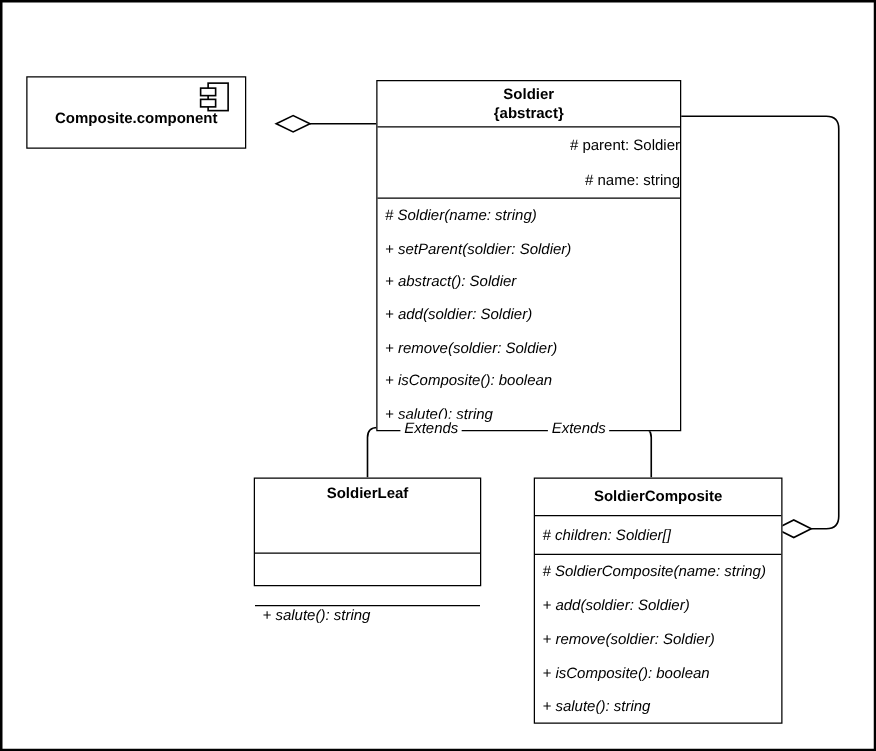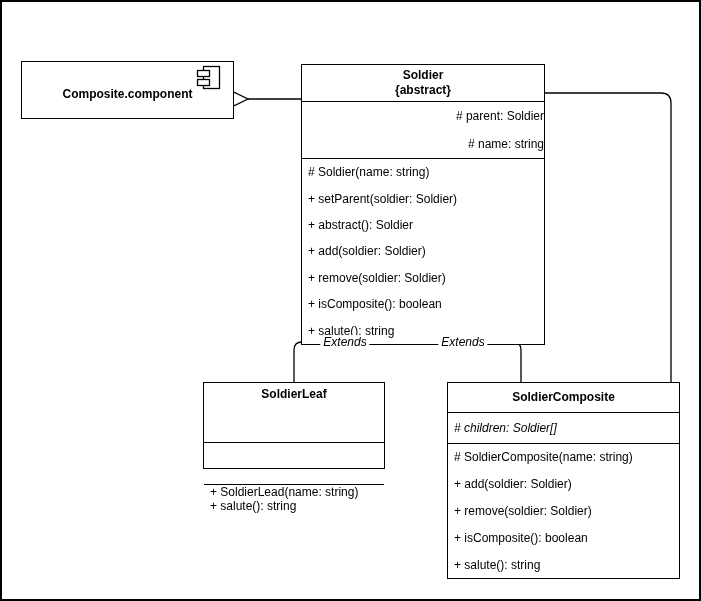--- a/index.html
+++ b/index.html
@@ -44,55 +44,55 @@
     flex: 0 0 auto;
   }
 
   .uml-compartment {
     border-top: 1px solid #000000;
     display: flex;
     flex-direction: column;
     justify-content: space-around;
     flex: 0 0 auto;
   }
-  .uml-compartment.fill { flex: 1 1 auto; }
+  .uml-compartment.fill { flex: 1 1 auto; font-style: italic; }
 
   .uml-row {
     display: flex;
     align-items: center;
     padding-left: 6px;
     white-space: nowrap;
     flex: 1 1 0;
   }
 
   
   .box-soldier   { left: 299px; top: 21px;  width: 244px; height: 281px; margin-top: 41px; }
   .box-soldier .uml-header      { height: 36px; }
   .box-soldier .compartment-attrs { height: 57px; align-items: flex-end; }
 
   
   .box-component {
-    left: 19px; top: 59px; width: 213px; height: 58px;
+    left: 19px; top: 59px; width: 176px; height: 58px;
     justify-content: center; align-items: center;
     font-weight: bold;
     padding-top: 8px;
   }
   .component-icon {
     position: absolute;
     right: 10px; top: 2px;
     width: 30px; height: 28px;
   }
 
   
   .box-leaf      { left: 201px; top: 380px; width: 182px; height: 87px; gap: 36px; }
   .box-leaf .uml-header           { height: 23px; }
   .box-leaf .compartment-attrs    { height: 6px; }
 
   
-  .box-composite { left: 445px; top: 380px; width: 233px; height: 197px; }
+  .box-composite { left: 425px; top: 380px; width: 199px; height: 197px; }
   .box-composite .uml-header        { height: 29px; }
   .box-composite .compartment-attrs { height: 31px; font-style: italic; }
 
   .extends-label {
     position: absolute;
     z-index: 3;
     background: #ffffff;
     font-size: 12px;
     padding: 0 3px;
     transform: translate(-50%, -50%);
@@ -154,21 +154,20 @@
       <div class="uml-row">+ salute(): string</div>
     </div>
   </div>
 
   <div class="uml-box box-leaf">
     <div class="uml-header">
       <div>SoldierLeaf</div>
     </div>
     <div class="uml-compartment compartment-attrs"></div>
     <div class="uml-compartment fill">
-      <div class="uml-row">+ SoldierLead(name: string)</div>
       <div class="uml-row">+ salute(): string</div>
     </div>
   </div>
 
   <div class="uml-box box-composite">
     <div class="uml-header">
       <div>SoldierComposite</div>
     </div>
     <div class="uml-compartment compartment-attrs">
       <div class="uml-row"># children: Soldier[]</div>

